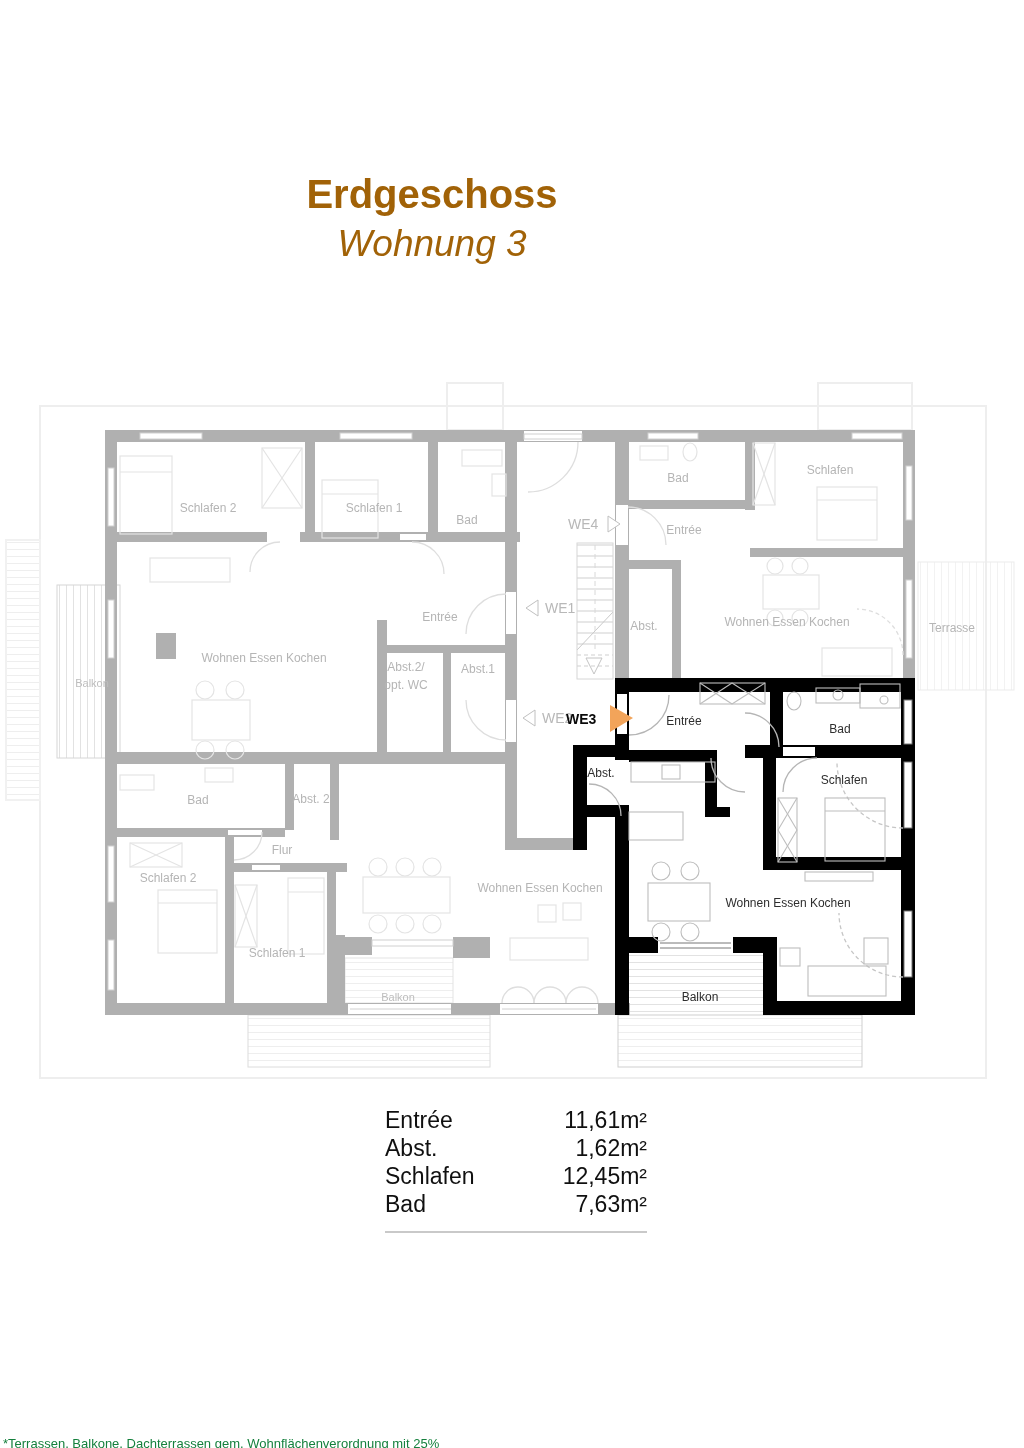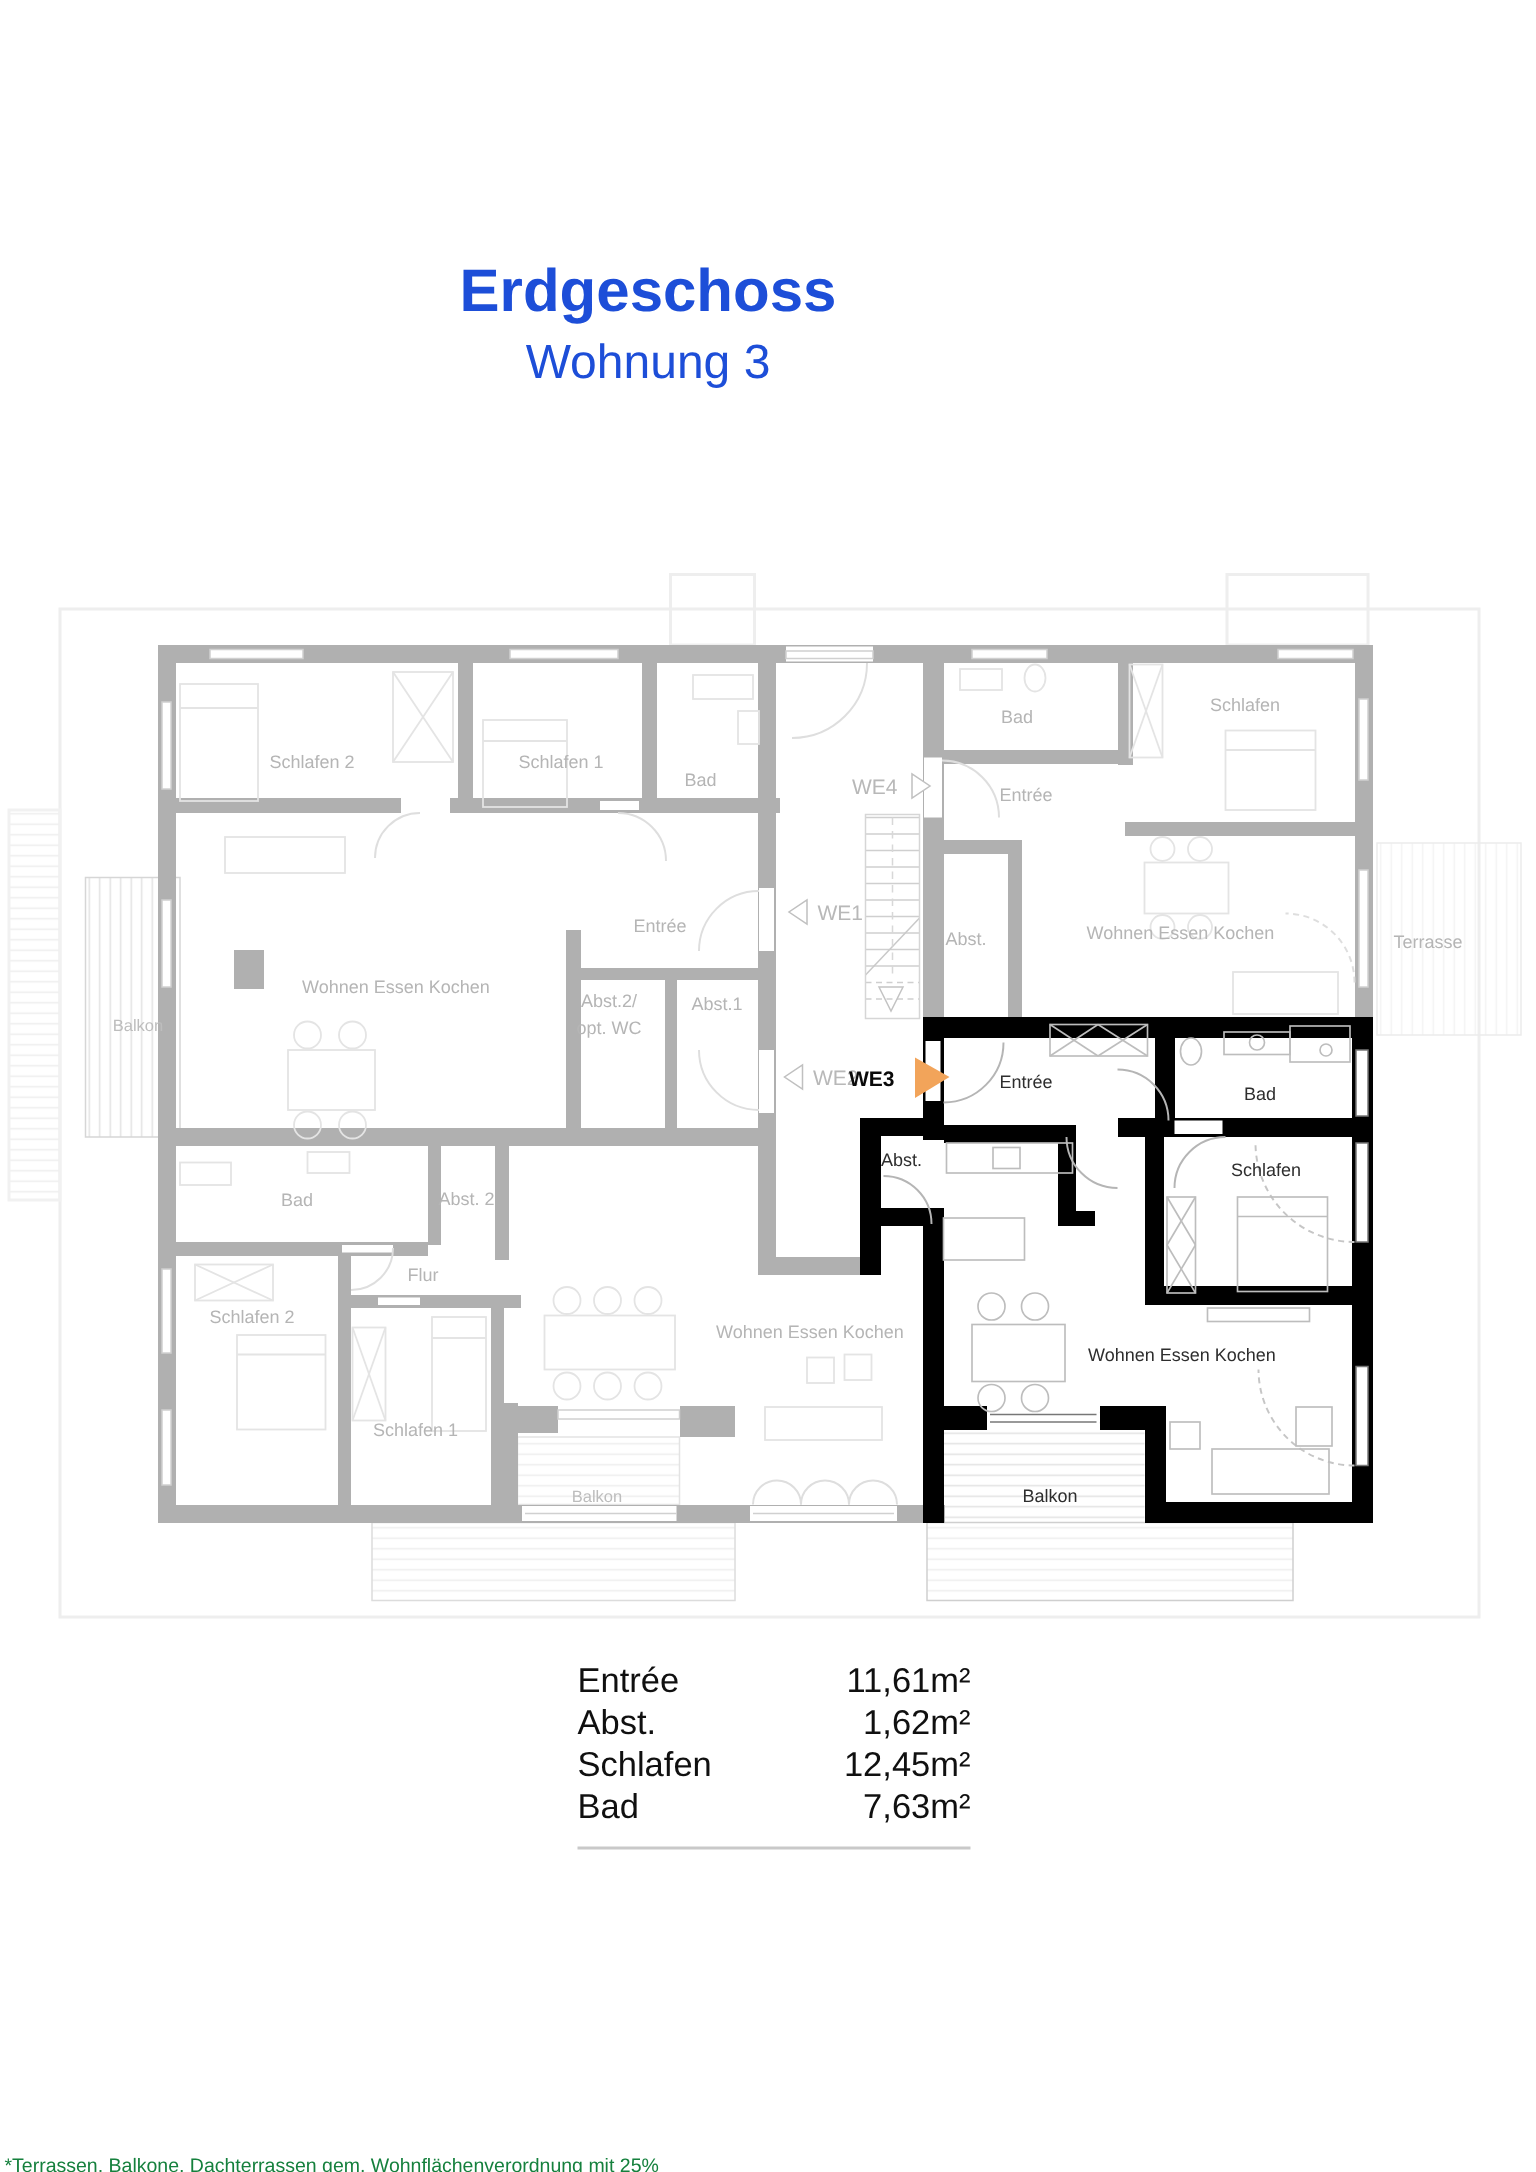--- a/index.html
+++ b/index.html
@@ -1,19 +1,19 @@
 <!DOCTYPE html>
 <html><head>
 <meta charset="utf-8">
 <style>
   html,body{margin:0;padding:0;background:#fff;}
   body{position:relative;width:1024px;height:1448px;font-family:"Liberation Sans",sans-serif;overflow:hidden;}
-  .title-block{position:absolute;top:172px;left:0;width:864px;text-align:center;color:#1d4ed8;}
+  .title-block{position:absolute;top:172px;left:0;width:864px;text-align:center;color:#a16207;}
   .title-block h1{margin:0;font-size:40px;font-weight:bold;letter-spacing:0px;}
-  .title-block h2{margin:6px 0 0 0;font-size:32px;font-weight:normal;}
+  .title-block h2{margin:6px 0 0 0;font-size:37px;font-weight:normal;font-style:italic;}
   svg{position:absolute;left:0;top:0;}
   .walls rect{shape-rendering:crispEdges;}
   .area-table{position:absolute;left:385px;top:1106px;width:262px;font-size:23px;color:#101010;}
   .area-table .row{display:flex;justify-content:space-between;height:28px;line-height:28px;}
   .area-table .divider{border-top:2px solid #c9c9c9;margin-top:13px;margin-bottom:9px;}
   .footnote{position:absolute;left:3px;top:1436px;font-size:13px;color:#15803d;}
   text{font-family:"Liberation Sans",sans-serif;}
   .rlbl{font-size:12px;fill:#b5b5b5;}
   .rlbl-sm{font-size:11px;fill:#bdbdbd;}
   .rlbl-we3{font-size:12px;fill:#2e2e2e;}

